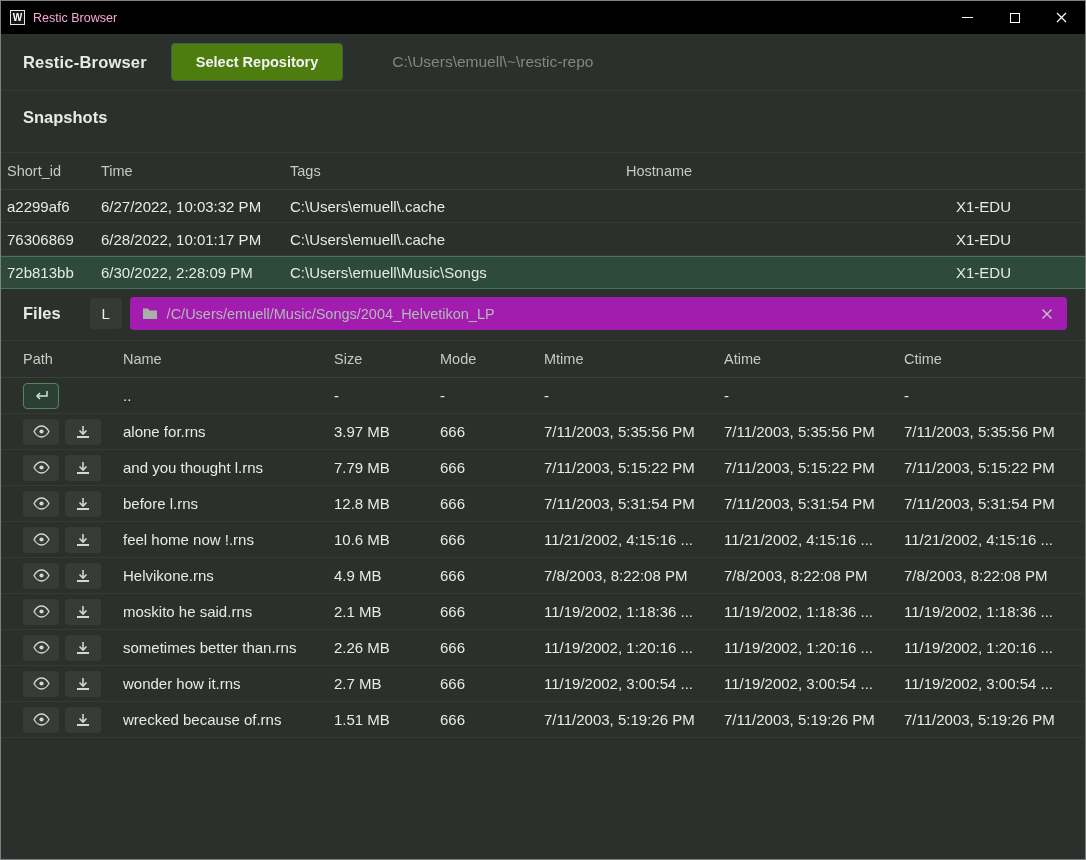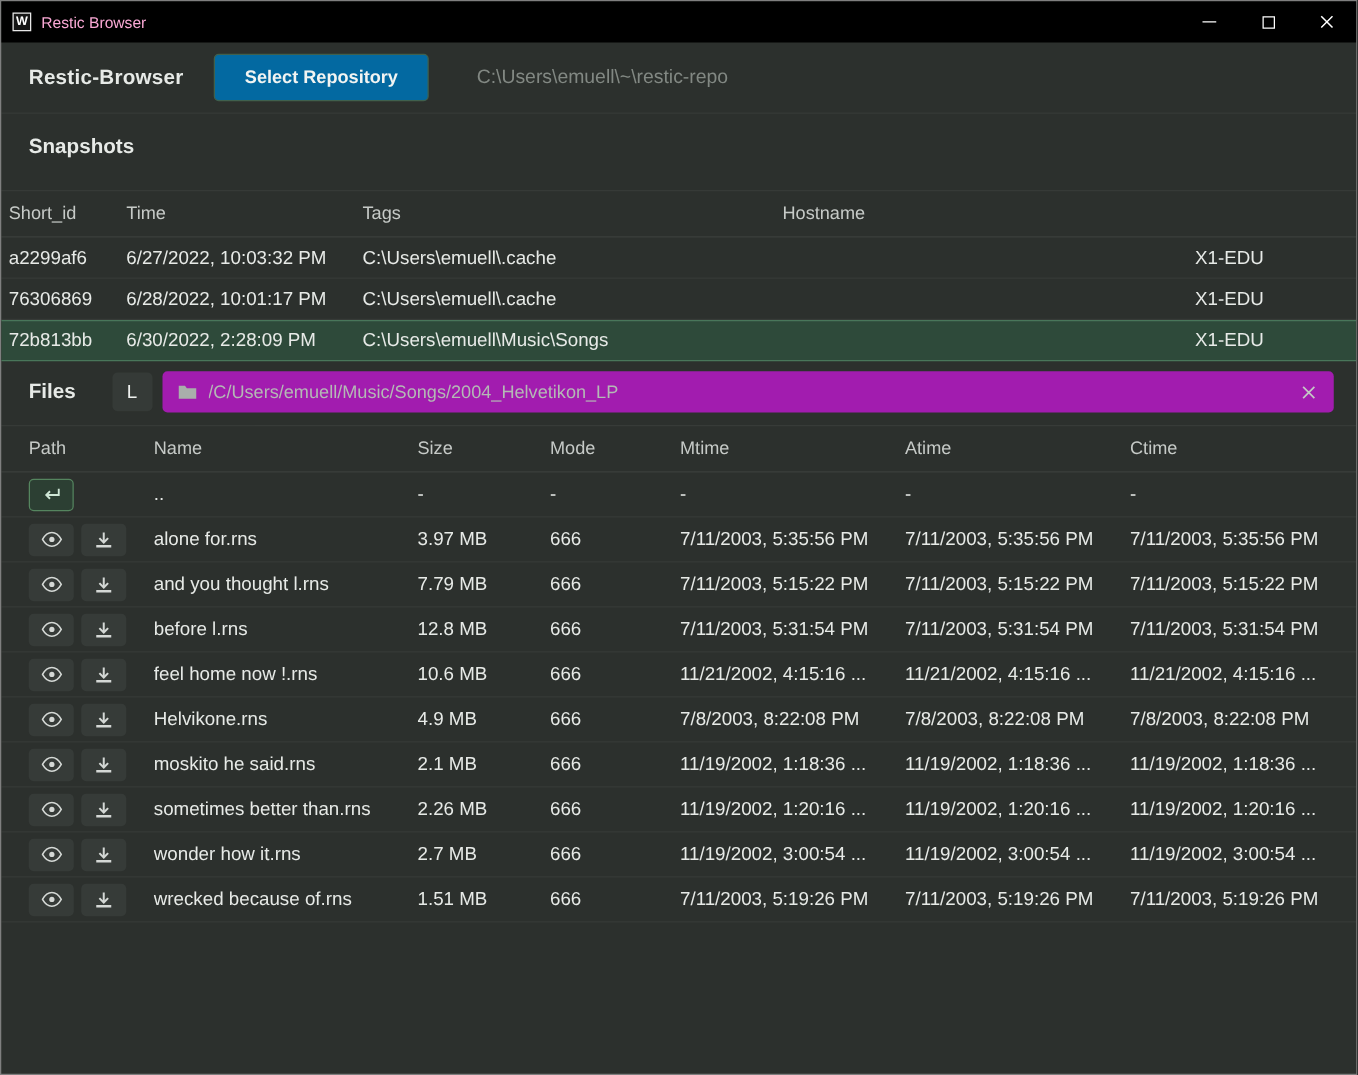--- a/index.html
+++ b/index.html
@@ -31,25 +31,25 @@
   .min-glyph { width:11px; height:1px; background:#fff; display:block; }
   .max-glyph { width:10px; height:10px; border:1px solid #fff; display:block; }
   
   .header {
     height:57px; display:flex; align-items:center;
     padding:16px 22px; border-bottom:1px solid rgba(255,255,255,0.05);
   }
   .app-name { font-size:16.5px; font-weight:700; letter-spacing:.2px; }
   .repo-btn {
     margin-left:24px;
-    background:#0369a1; border:1px solid #40604d; border-radius:4px;
+    background:#4d7c0f; border:1px solid #40604d; border-radius:4px;
     color:#f2f4f2; font-family:inherit; font-size:14.5px; font-weight:600;
     height:38px; padding:0 24px; cursor:pointer;
   }
-  .repo-path { margin-left:38px; color:#828883; font-size:15.5px; }
+  .repo-path { margin-left:49px; color:#828883; font-size:15.5px; }
   
   .section-title {
     font-size:16.5px; font-weight:700; padding:0 22px;
   }
   .snap-title-wrap { margin:17px 0 25px 0; }
   
   .snap-grid { display:grid; grid-template-columns:94px 189px 336px 330px 1fr; padding:0 6px; align-items:center; }
   .files-grid { display:grid; grid-template-columns:100px 211px 106px 104px 180px 180px 1fr; padding:0 22px; align-items:center; }
   .thead { height:38px; color:#c6cac7; font-size:14.5px; border-top:1px solid rgba(255,255,255,0.05); border-bottom:1px solid rgba(255,255,255,0.07); }
   .srow { height:33px; font-size:15px; border-bottom:1px solid rgba(255,255,255,0.05); }

